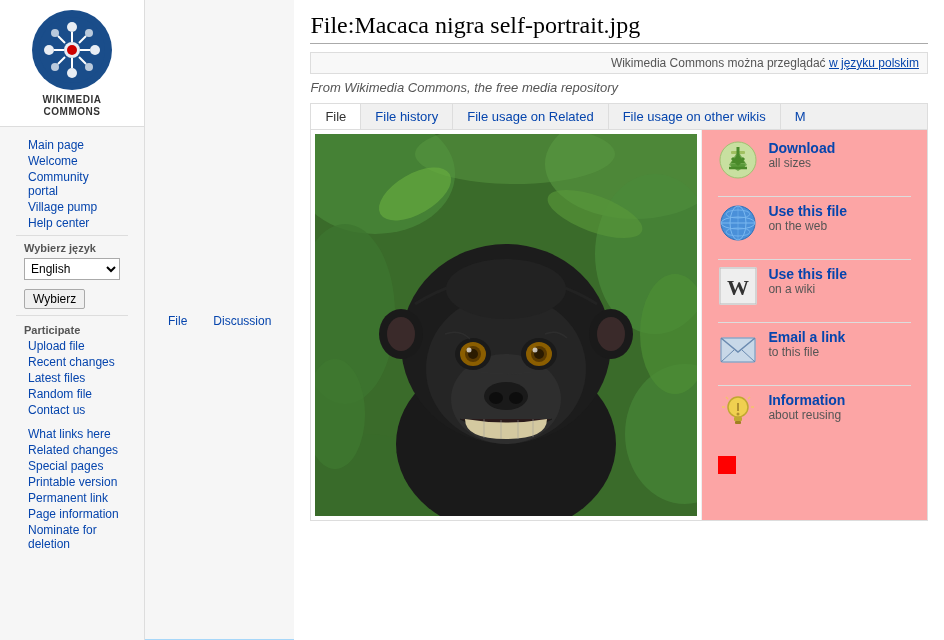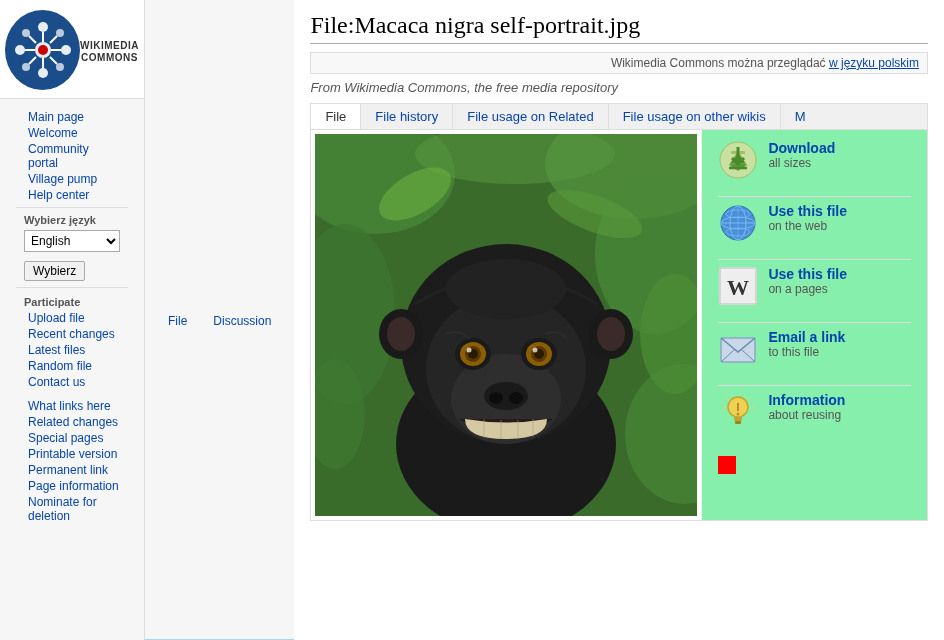--- a/index.html
+++ b/index.html
@@ -13,21 +13,21 @@
       min-width: 145px;
       background: #f6f6f6;
       border-right: 1px solid #ddd;
       padding: 0;
       display: flex;
       flex-direction: column;
     }
 
     .logo-area {
       display: flex;
-      flex-direction: row;
+      flex-direction: column;
       align-items: center;
       padding: 10px 5px 8px;
       background: #fff;
       border-bottom: 1px solid #ddd;
     }
 
     .logo-circle {
       width: 80px;
       height: 80px;
       border-radius: 50%;
@@ -211,21 +211,21 @@
       padding: 4px;
       min-height: 390px;
       display: flex;
       align-items: flex-start;
       justify-content: center;
     }
 
     .right-panel {
       flex: 1;
       padding: 10px 16px;
-      background: #86efac;
+      background: #fca5a5;
       border-left: 1px solid #eee;
     }
 
     .action-item {
       display: flex;
       align-items: flex-start;
       gap: 10px;
       margin-bottom: 16px;
       cursor: pointer;
     }
@@ -487,21 +487,21 @@
           <div class="action-item">
             <div class="action-icon">
               <svg width="38" height="38" viewBox="0 0 38 38">
                 <rect width="38" height="38" fill="#eee" rx="2"></rect>
                 <rect x="1" y="1" width="36" height="36" fill="none" stroke="#bbb" stroke-width="1"></rect>
                 <text x="19" y="28" font-size="22" text-anchor="middle" font-family="serif" fill="#333" font-weight="bold">W</text>
               </svg>
             </div>
             <div class="action-text-block">
               <span class="action-title">Use this file</span>
-              <span class="action-subtitle">on a pages</span>
+              <span class="action-subtitle">on a wiki</span>
             </div>
           </div>
 
           <div class="divider-line"></div>
 
           <div class="action-item">
             <div class="action-icon">
               <svg width="38" height="38" viewBox="0 0 38 38">
                 <rect x="2" y="8" width="34" height="24" rx="2" fill="#c8d8e8" stroke="#8aa8c8" stroke-width="1.5"></rect>
                 <polyline points="2,8 19,22 36,8" fill="none" stroke="#6a8ab0" stroke-width="1.5"></polyline>

